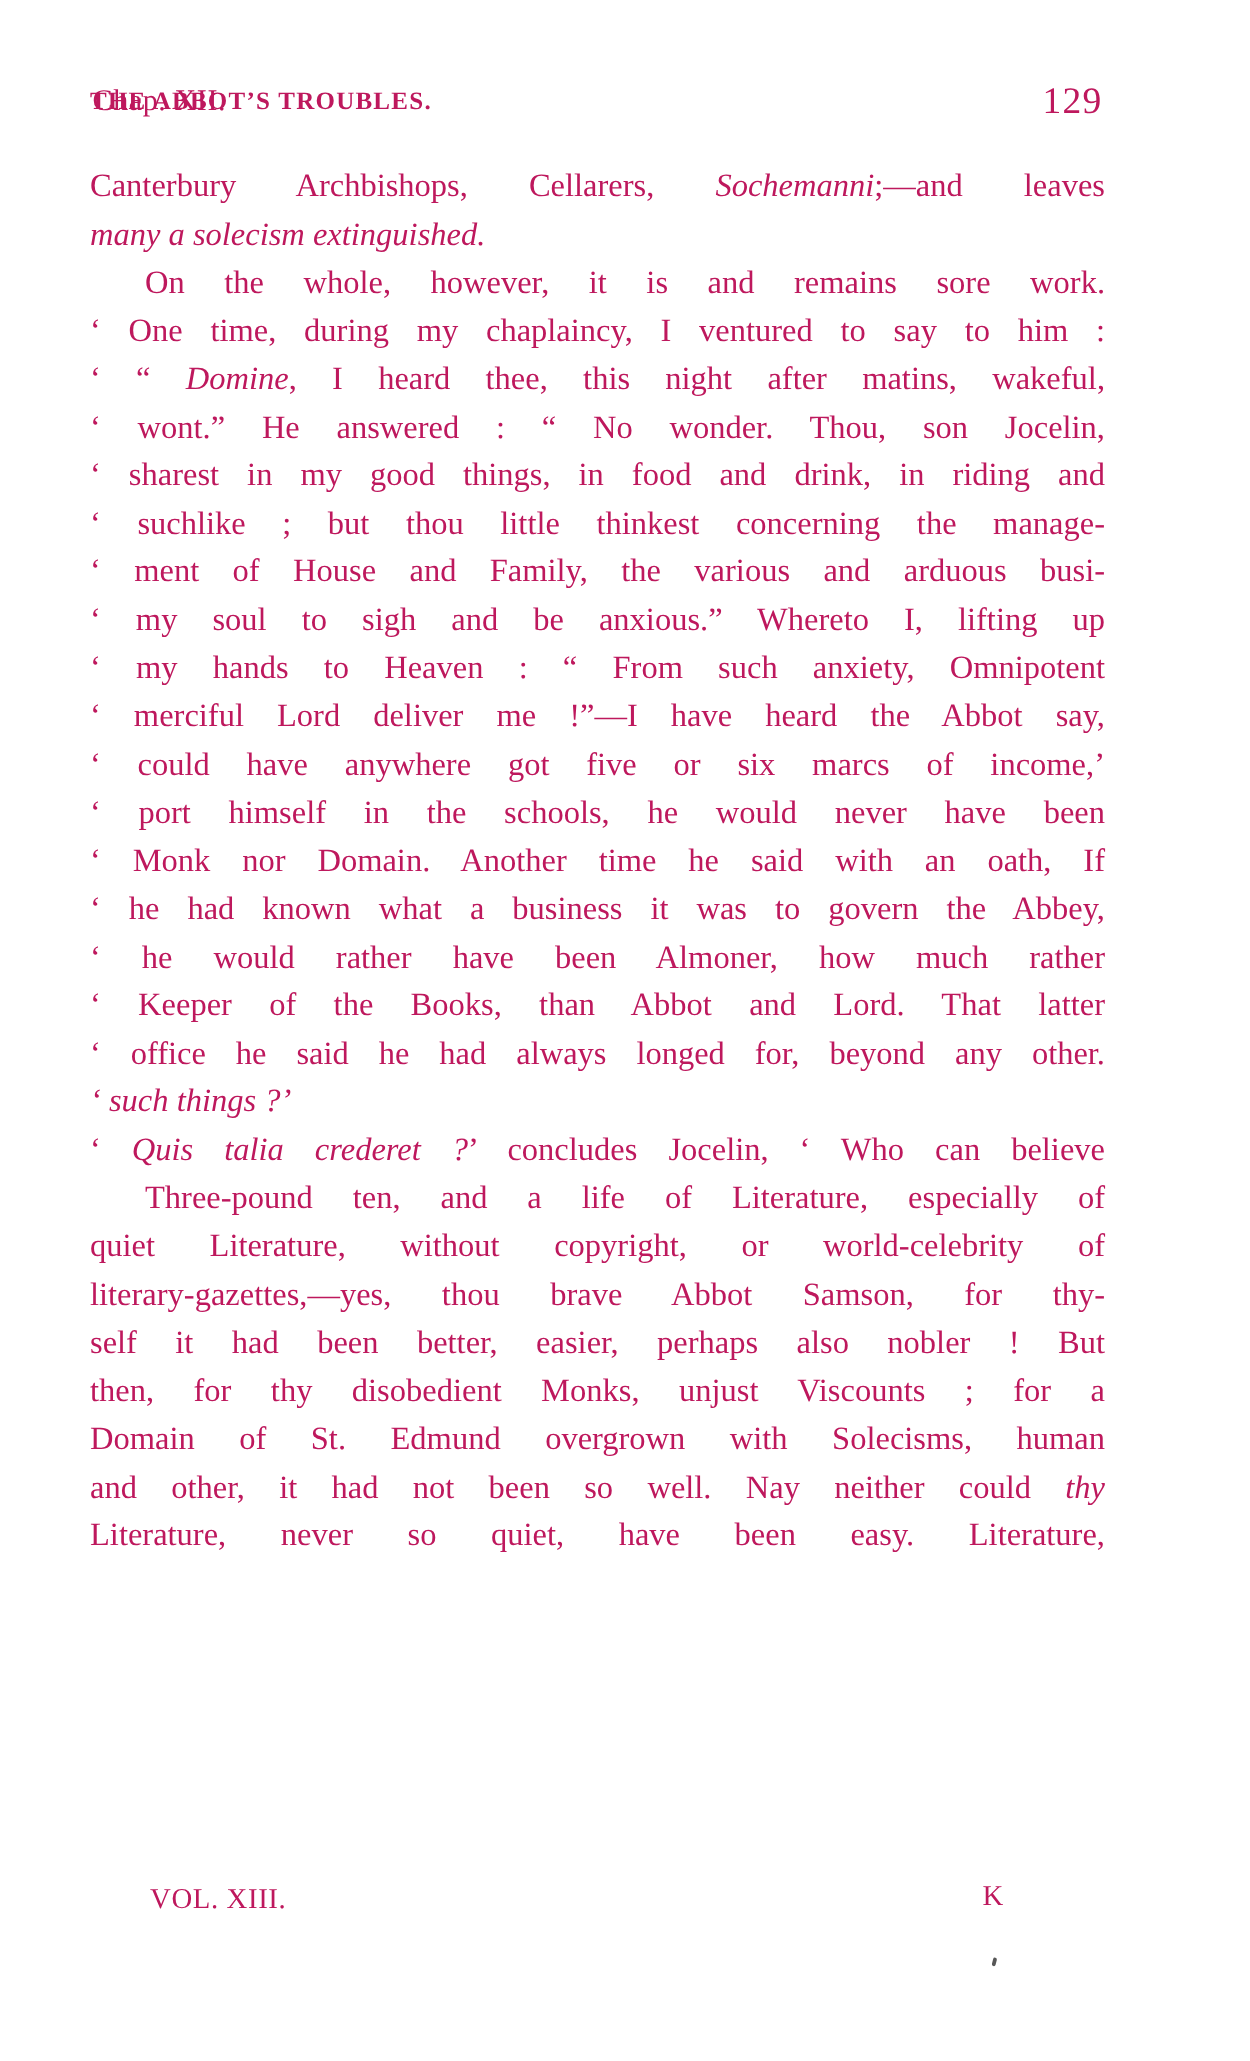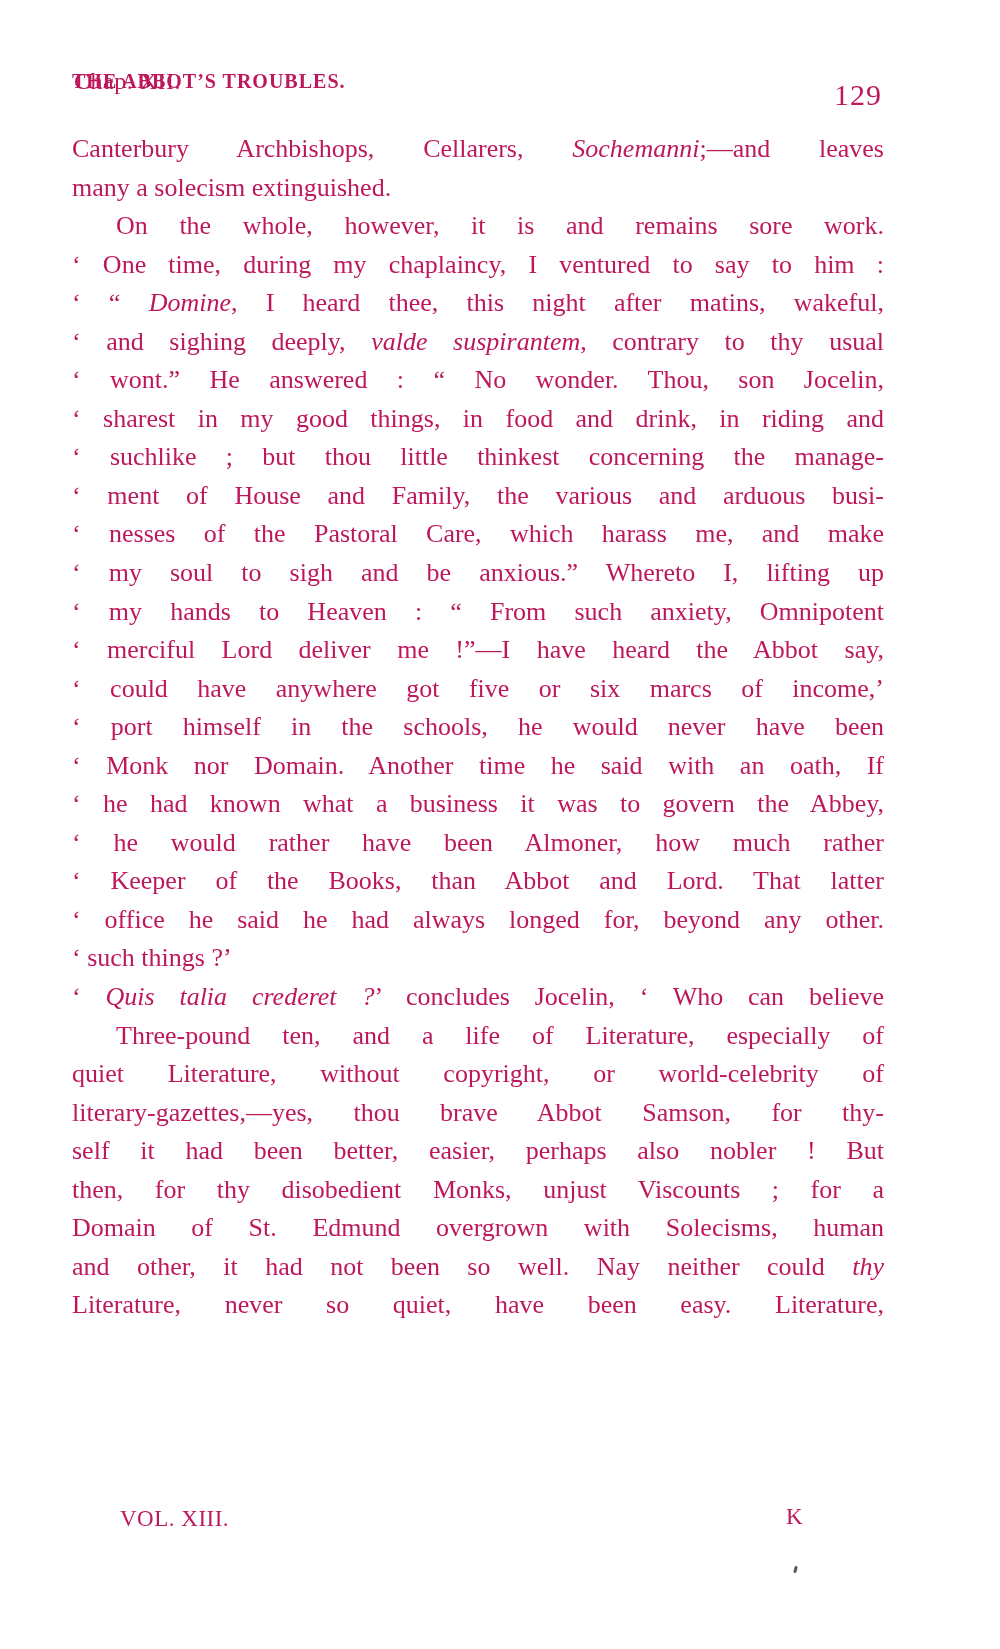--- a/index.html
+++ b/index.html
@@ -17,33 +17,33 @@
   .hdr-chapter{
     position:absolute;left:2px;top:4px;
     font-size:24px;letter-spacing:0.5px;
   }
   .hdr-title{
     position:absolute;left:0;right:0;top:6px;text-align:left;
     font-size:20px;font-weight:700;letter-spacing:1px;
   }
   .hdr-page{
     position:absolute;right:2px;top:0;
-    font-size:30px;letter-spacing:1px;margin-top:14px;
+    font-size:30px;letter-spacing:1px;
   }
   .body-block{
     position:absolute;left:72px;top:130px;width:812px;
     font-size:26px;line-height:38.55px;
   }
   .ln{
     text-align:justify;
     text-align-last:justify;
     white-space:normal;
     height:38.55px;
   }
-  .ln.noj{text-align:right;text-align-last:left;}
+  .ln.noj{text-align:right;text-align-last:left;font-style:italic;}
   .ln.ind{text-indent:44px;}
   .it{font-style:italic;margin-top:20px;}
   .footer{
     position:absolute;left:72px;top:1502px;width:812px;height:36px;
     font-size:23px;letter-spacing:0.5px;
   }
   .ftr-vol{position:absolute;left:48px;top:4px;}
   .ftr-sig{position:absolute;left:714px;top:2px;}
   .speck{
     position:absolute;left:722px;top:64px;
@@ -61,26 +61,24 @@
     <span class="hdr-title">THE ABBOT’S TROUBLES.</span>
     <span class="hdr-page">129</span>
   </div>
 
   <div class="body-block">
     <div class="ln"><span>Canterbury Archbishops, Cellarers, </span><i class="it">Sochemanni</i><span>;—and leaves</span></div>
     <div class="ln noj">many a solecism extinguished.</div>
     <div class="ln ind">On the whole, however, it is and remains sore work.</div>
     <div class="ln">‘ One time, during my chaplaincy, I ventured to say to him :</div>
     <div class="ln"><span>‘ “ </span><i class="it">Domine</i><span>, I heard thee, this night after matins, wakeful,</span></div>
-    <div class="ln"><span>‘ and sighing deeply, </span><i class="it">valde suspirantem</i><span>, contrary to thy usual</span></div>
     <div class="ln">‘ wont.”  He answered : “ No wonder.  Thou, son Jocelin,</div>
     <div class="ln">‘ sharest in my good things, in food and drink, in riding and</div>
     <div class="ln">‘ suchlike ; but thou little thinkest concerning the manage-</div>
     <div class="ln">‘ ment of House and Family, the various and arduous busi-</div>
-    <div class="ln">‘ nesses of the Pastoral Care, which harass me, and make</div>
     <div class="ln">‘ my soul to sigh and be anxious.”  Whereto I, lifting up</div>
     <div class="ln">‘ my hands to Heaven :  “ From such anxiety, Omnipotent</div>
     <div class="ln">‘ merciful Lord deliver me !”—I have heard the Abbot say,</div>
     <div class="ln">‘ could have anywhere got five or six marcs of income,’</div>
     <div class="ln">‘ port himself in the schools, he would never have been</div>
     <div class="ln">‘ Monk nor Domain.  Another time he said with an oath, If</div>
     <div class="ln">‘ he had known what a business it was to govern the Abbey,</div>
     <div class="ln">‘ he would rather have been Almoner, how much rather</div>
     <div class="ln">‘ Keeper of the Books, than Abbot and Lord.  That latter</div>
     <div class="ln">‘ office he said he had always longed for, beyond any other.</div>

